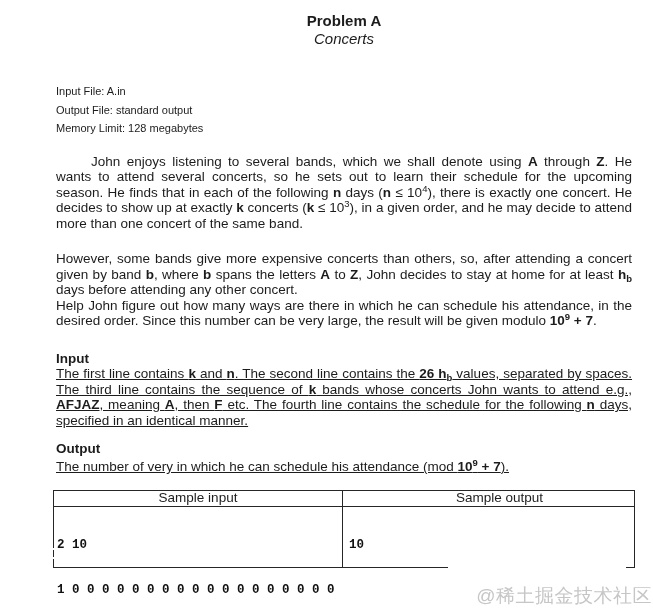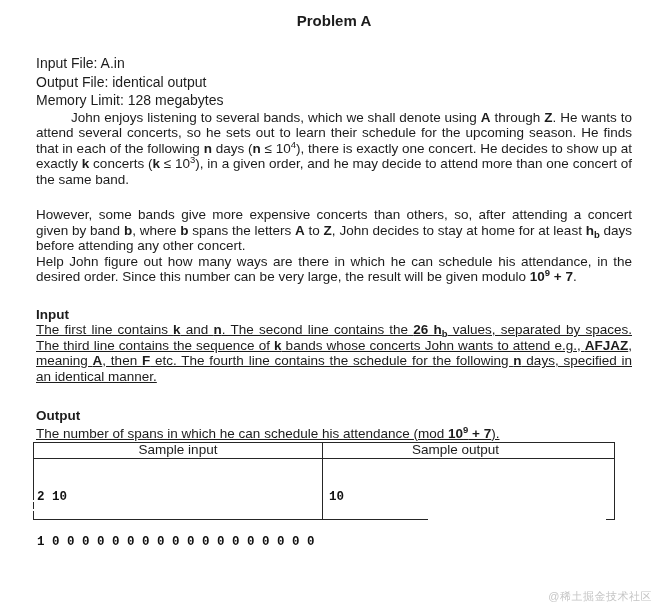--- a/index.html
+++ b/index.html
@@ -1,86 +1,87 @@
 <!DOCTYPE html>
 <html><head>
 <meta charset="utf-8">
 <style>
   html,body{margin:0;padding:0;background:#ffffff;}
   body{
     width:653px;height:610px;position:relative;overflow:hidden;
     font-family:"Liberation Sans","DejaVu Sans",sans-serif;
     color:#1c1c1c;font-size:13.5px;line-height:15.5px;
   }
-  .page{position:relative;width:653px;height:610px;padding:0 21px 0 36px;box-sizing:border-box;}
+  .page{position:relative;width:653px;height:610px;padding:0 21px 0 56px;box-sizing:border-box;}
   .title-block{padding-top:12px;text-align:center;line-height:18px;font-size:15px;}
   .title-line1{font-weight:bold;}
   .title-line2{font-style:italic;}
-  .meta{margin-top:24px;font-size:14px;line-height:18.5px;}
+  .meta{margin-top:34px;font-size:11px;line-height:18.5px;}
   .para{margin:0;text-align:justify;}
-  .p1{text-indent:35px;}
+  .p1{margin-top:16px;text-indent:35px;}
   .p2{margin-top:20px;}
   .p3{}
   .sec{margin-top:22px;}
-  .sec-output{margin-top:24px;}
+  .sec-output{margin-top:13px;}
   .sec-heading{font-weight:bold;}
   .sec-para{text-align:justify;text-decoration:underline;}
   .sec-output .sec-para{margin-top:2.5px;}
   .b{font-weight:bold;}
   sup{font-size:9.5px;line-height:0;vertical-align:5px;}
   sub{font-size:9.5px;line-height:0;vertical-align:-3px;}
   
-  .sample-table{position:relative;margin-left:-3px;width:582px;height:70px;}
+  .sample-table{position:relative;margin-left:-3px;margin-top:15px;width:582px;height:70px;}
   .bline{position:absolute;background:#262626;}
   .b-top{left:0;top:0;width:582px;height:1px;}
   .b-head{left:0;top:16px;width:582px;height:1px;}
   .b-left{left:0;top:0;width:1px;height:58px;}
   .b-left-d1{left:0;top:60px;width:1px;height:7px;}
   .b-left-d2{left:0;top:69px;width:1px;height:9px;}
   .b-mid{left:289px;top:0;width:1px;height:78px;}
   .b-right{left:581px;top:0;width:1px;height:77px;}
   .b-bottom{left:0;top:77px;width:395px;height:1px;}
   .b-tick{left:573px;top:77px;width:9px;height:1px;}
   .th-cell{position:absolute;top:1.5px;height:14px;text-align:center;font-size:13.5px;line-height:14px;}
   .th-left{left:1px;width:288px;}
-  .th-right{left:277px;width:291px;}
+  .th-right{left:301px;width:291px;}
   .cell-body{position:absolute;top:18px;font-family:"Liberation Mono","DejaVu Sans Mono",monospace;
              font-weight:bold;font-size:12.5px;line-height:15px;color:#111;white-space:pre;}
   .cell-in{left:4px;width:283px;}
   .cell-out{left:296px;width:283px;}
-  .watermark{position:absolute;right:1px;top:588px;font-size:11px;line-height:16px;
+  .watermark{position:absolute;right:1px;top:588px;font-size:19px;line-height:16px;
              color:#c6c6c6;letter-spacing:0.5px;}
 </style>
 </head>
 <body>
 
 <div class="page">
 
   <div class="title-block">
     <div class="title-line1">Problem A</div>
+    <div class="title-line2">Concerts</div>
   </div>
 
   <div class="meta">
     <div>Input File: A.in</div>
-    <div>Output File: identical output</div>
+    <div>Output File: standard output</div>
     <div>Memory Limit: 128 megabytes</div>
   </div>
 
   <p class="para p1"><span>John enjoys listening to several bands, which we shall denote using </span><span class="b">A</span><span> through </span><span class="b">Z</span><span>. He wants to attend several concerts, so he sets out to learn their schedule for the upcoming season. He finds that in each of the following </span><span class="b">n</span><span> days (</span><span class="b">n</span><span> ≤ 10</span><sup>4</sup><span>), there is exactly one concert. He decides to show up at exactly </span><span class="b">k</span><span> concerts (</span><span class="b">k</span><span> ≤ 10</span><sup>3</sup><span>), in a given order, and he may decide to attend more than one concert of the same band.</span></p>
   <p class="para p2"><span>However, some bands give more expensive concerts than others, so, after attending a concert given by band </span><span class="b">b</span><span>, where </span><span class="b">b</span><span> spans the letters </span><span class="b">A</span><span> to </span><span class="b">Z</span><span>, John decides to stay at home for at least </span><span class="b">h</span><sub class="b">b</sub><span> days before attending any other concert.</span></p>
   <p class="para p3"><span>Help John figure out how many ways are there in which he can schedule his attendance, in the desired order. Since this number can be very large, the result will be given modulo </span><span class="b">10</span><sup class="b">9</sup><span class="b"> + 7</span><span>.</span></p>
 
   <div class="sec sec-input">
     <div class="sec-heading">Input</div>
     <div class="sec-para"><span>The first line contains </span><span class="b">k</span><span> and </span><span class="b">n</span><span>. The second line contains the </span><span class="b">26 h</span><sub class="b">b</sub><span> values, separated by spaces. The third line contains the sequence of </span><span class="b">k</span><span> bands whose concerts John wants to attend e.g., </span><span class="b">AFJAZ</span><span>, meaning </span><span class="b">A</span><span>, then </span><span class="b">F</span><span> etc. The fourth line contains the schedule for the following </span><span class="b">n</span><span> days, specified in an identical manner.</span></div>
   </div>
 
   <div class="sec sec-output">
     <div class="sec-heading">Output</div>
-    <div class="sec-para"><span>The number of spans in which he can schedule his attendance (mod </span><span class="b">10</span><sup class="b">9</sup><span class="b"> + 7</span><span>).</span></div>
+    <div class="sec-para"><span>The number of very in which he can schedule his attendance (mod </span><span class="b">10</span><sup class="b">9</sup><span class="b"> + 7</span><span>).</span></div>
   </div>
 
   <div class="sample-table">
     <div class="bline b-top"></div>
     <div class="bline b-head"></div>
     <div class="bline b-left"></div>
     <div class="bline b-left-d1"></div>
     <div class="bline b-left-d2"></div>
     <div class="bline b-mid"></div>
     <div class="bline b-right"></div>

